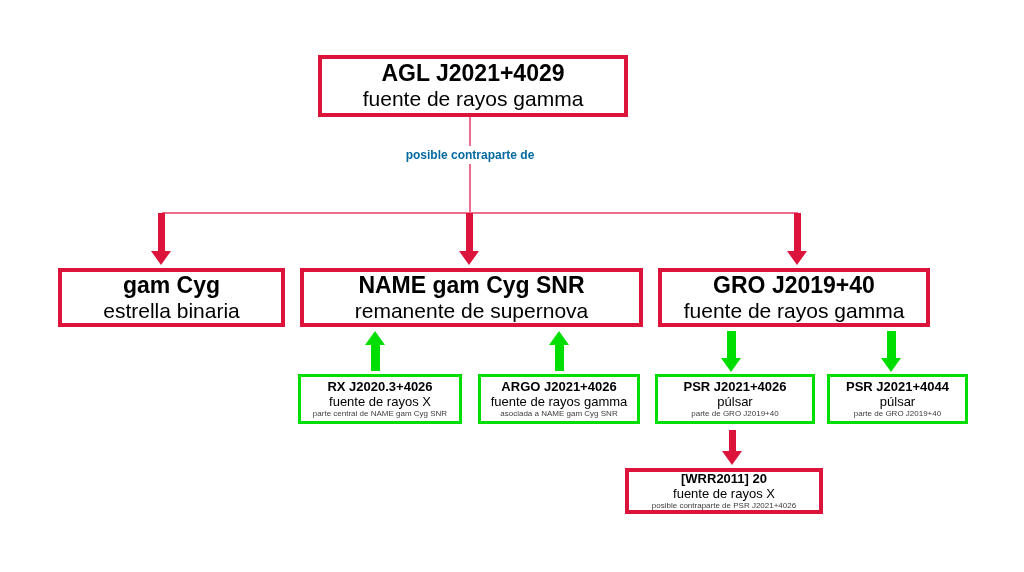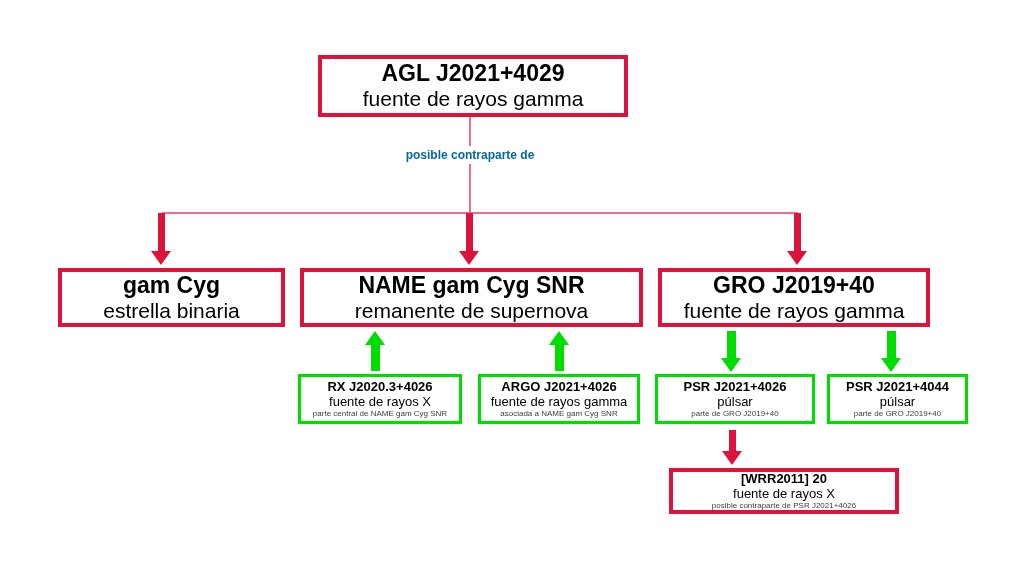--- a/index.html
+++ b/index.html
@@ -120,19 +120,19 @@
 
   <div class="node small green" style="left:827px; top:374px; width:141px; height:50px;">
     <div class="name">PSR J2021+4044</div>
     <div class="type">púlsar</div>
     <div class="note">parte de GRO J2019+40</div>
   </div>
 
   <div class="shaft r" style="left:729px; top:430px; height:21px;"></div>
   <div class="tri down r" style="left:722px; top:451px;"></div>
 
-  <div class="node small red" style="left:625px; top:468px; width:230px; height:46px;margin-left:44px;">
+  <div class="node small red" style="left:625px; top:468px; width:198px; height:46px;">
     <div class="name">[WRR2011] 20</div>
     <div class="type">fuente de rayos X</div>
     <div class="note">posible contraparte de PSR J2021+4026</div>
   </div>
 
 </div>
 
 </body></html>

